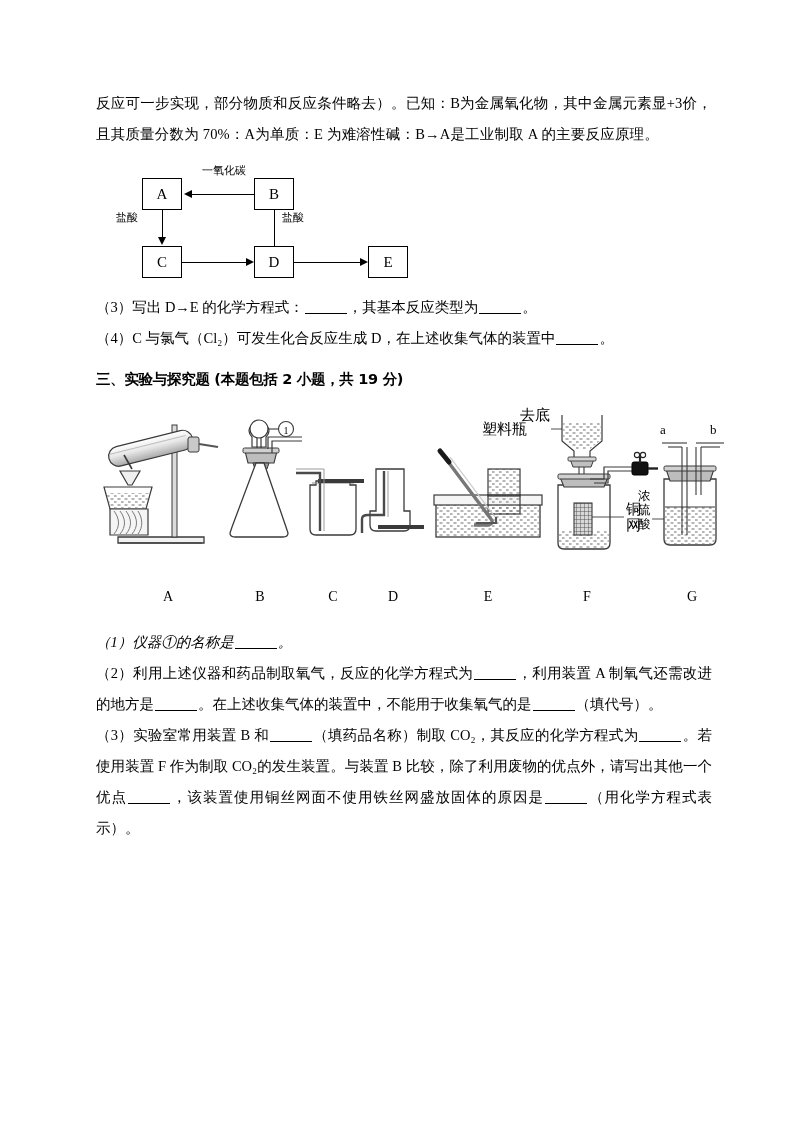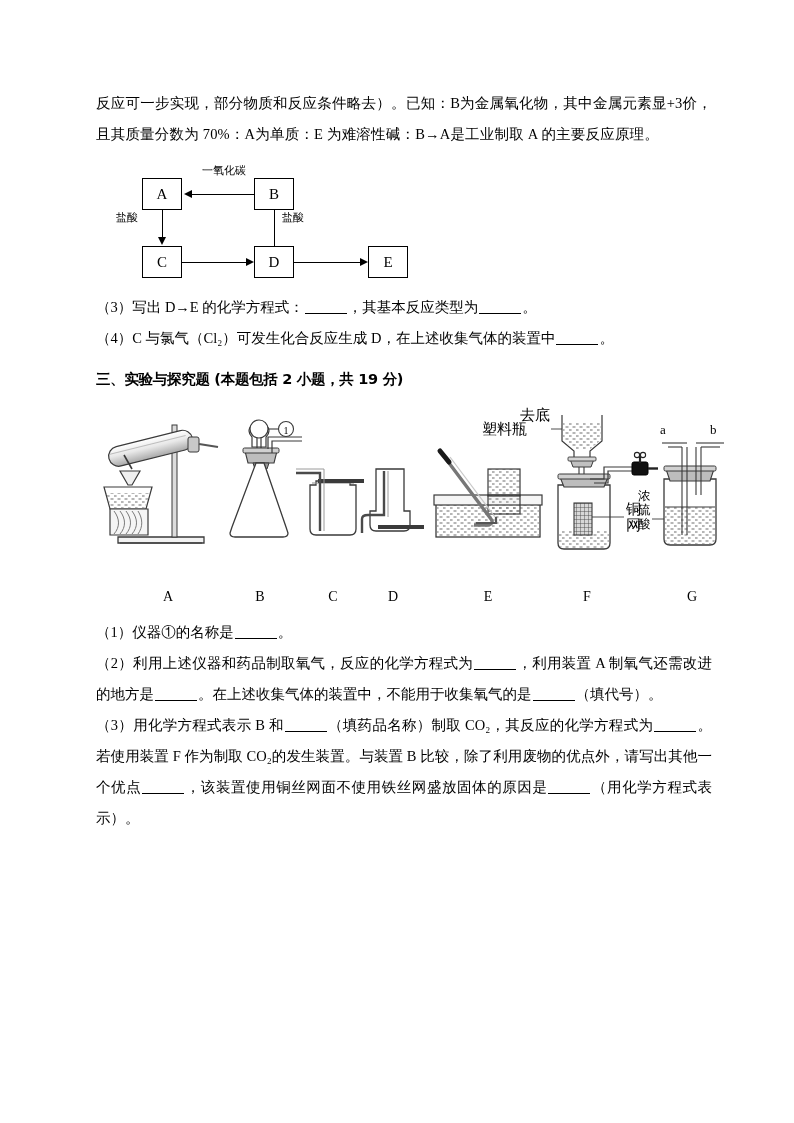--- a/index.html
+++ b/index.html
@@ -362,27 +362,27 @@
     <div class="applabels">
       <span style="left:62px; width:20px;">A</span>
       <span style="left:154px; width:20px;">B</span>
       <span style="left:227px; width:20px;">C</span>
       <span style="left:287px; width:20px;">D</span>
       <span style="left:382px; width:20px;">E</span>
       <span style="left:481px; width:20px;">F</span>
       <span style="left:586px; width:20px;">G</span>
     </div>
 
-    <p class="q" style="margin-top:6px;">
+    <p class="q" style="margin-top:16px;font-style:italic;">
       <span>（1）</span><span>仪器①的名称是</span><span class="blank"></span><span>。</span>
     </p>
 
     <p class="q">
       <span>（2）</span><span>利用上述仪器和药品制取氧气，反应的化学方程式为</span><span class="blank"></span><span>，利用装置 A 制氧气还需改进的地方是</span><span class="blank"></span><span>。在上述收集气体的装置中，不能用于收集氧气的是</span><span class="blank"></span><span>（填代号）。</span>
     </p>
 
     <p class="q">
-      <span>（3）</span><span>用化学方程式表示 B 和</span><span class="blank"></span><span>（填药品名称）制取 CO₂，其反应的化学方程式为</span><span class="blank"></span><span>。若使用装置 F 作为制取 CO₂的发生装置。与装置 B 比较，除了利用废物的优点外，请写出其他一个优点</span><span class="blank"></span><span>，该装置使用铜丝网面不使用铁丝网盛放固体的原因是</span><span class="blank"></span><span>（用化学方程式表示）。</span>
+      <span>（3）</span><span>实验室常用装置 B 和</span><span class="blank"></span><span>（填药品名称）制取 CO₂，其反应的化学方程式为</span><span class="blank"></span><span>。若使用装置 F 作为制取 CO₂的发生装置。与装置 B 比较，除了利用废物的优点外，请写出其他一个优点</span><span class="blank"></span><span>，该装置使用铜丝网面不使用铁丝网盛放固体的原因是</span><span class="blank"></span><span>（用化学方程式表示）。</span>
     </p>
 
 
   </div>
 </div>
 
 </body></html>

